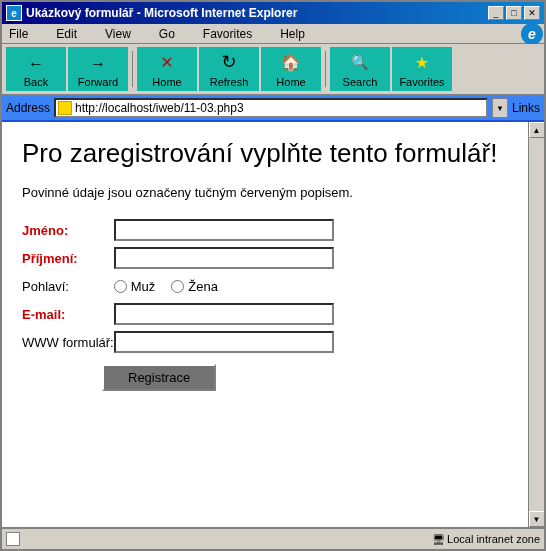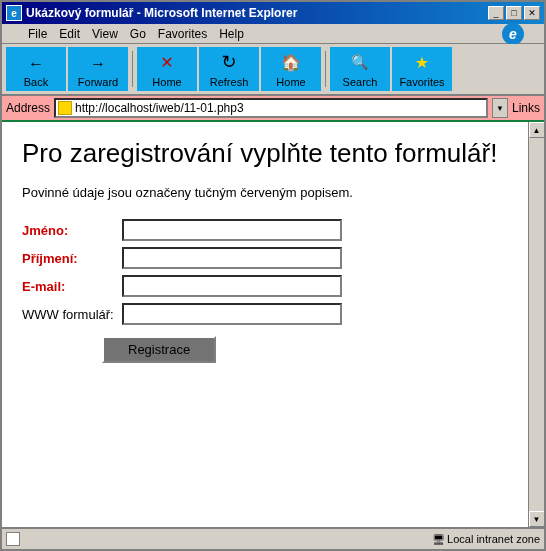--- a/index.html
+++ b/index.html
@@ -72,23 +72,23 @@
       justify-content: center;
       cursor: pointer;
       color: black;
     }
 
     
     .menu-bar {
       background: #d4d0c8;
       display: flex;
       align-items: center;
-      padding: 2px 20px;
+      padding: 2px 1px;
       height: 20px;
-      gap: 0;
+      gap: 16px;
       flex-shrink: 0;
       border-bottom: 1px solid #808080;
     }
 
     .menu-item {
       font-size: 12px;
       padding: 1px 6px;
       cursor: pointer;
       color: black;
     }
@@ -105,21 +105,21 @@
       border-bottom: 2px solid #808080;
     }
 
     .toolbar-btn {
       display: flex;
       flex-direction: column;
       align-items: center;
       justify-content: center;
       width: 60px;
       height: 44px;
-      background: #0ea5e9;
+      background: #14b8a6;
       border: 1px solid transparent;
       cursor: pointer;
       font-size: 11px;
       gap: 2px;
     }
 
     .toolbar-btn .icon-area {
       width: 28px;
       height: 24px;
       display: flex;
@@ -134,22 +134,22 @@
       margin: 0 2px;
     }
 
     
     .address-bar {
       display: flex;
       align-items: center;
       padding: 2px 4px;
       height: 26px;
       gap: 4px;
-      background: #fca5a5;
-      border-bottom: 2px solid #15803d;
+      background: #3b82f6;
+      border-bottom: 2px solid #1d4ed8;
       flex-shrink: 0;
     }
 
     .address-label {
       font-size: 12px;
       color: black;
     }
 
     .address-input-wrap {
       display: flex;
@@ -299,21 +299,21 @@
       margin-left: 0;
     }
 
     .form-table tr {
       height: 28px;
     }
 
     .form-label {
       font-size: 13px;
       color: black;
-      padding-right: 8px;
+      padding-right: 0;
       white-space: nowrap;
       vertical-align: middle;
     }
 
     .form-label.required {
       color: #cc0000;
       font-weight: bold;
     }
 
     .form-input {
@@ -453,21 +453,21 @@
           <span class="icon-favorites"></span>
         </div>
       <span>Favorites</span>
     </div>
   </div>
 
   <div class="address-bar">
     <span class="address-label">Address</span>
     <div class="address-input-wrap">
       <div class="address-icon"></div>
-      <span class="address-text">http://localhost/iweb/11-01.php3</span>
+      <span class="address-text">http://localhost/iweb/11-03.php3</span>
     </div>
     <div class="address-dropdown">▼</div>
     <span class="links-btn">Links</span>
   </div>
 
   <div class="content-area">
     <div class="page-content">
 
       <h1 class="page-heading">Pro zaregistrování vyplňte tento formulář!</h1>
 
@@ -478,20 +478,35 @@
           <tr>
             <td class="form-label required">Jméno:</td>
             <td>
               <input class="form-input" type="text" style="">
             </td>
           </tr>
           <tr>
             <td class="form-label required">Příjmení:</td>
             <td>
               <input class="form-input" type="text" style="">
+            </td>
+          </tr>
+          <tr>
+            <td class="form-label">Pohlaví:</td>
+            <td>
+              <div class="radio-group">
+                <label class="radio-option">
+                  <input type="radio" name="pohlavi" value="muz" style="">
+                  <span>Muž</span>
+                </label>
+                <label class="radio-option">
+                  <input type="radio" name="pohlavi" value="zena" style="">
+                  <span>Žena</span>
+                </label>
+              </div>
             </td>
           </tr>
           <tr>
             <td class="form-label required">E-mail:</td>
             <td>
               <input class="form-input" type="text" style="">
             </td>
           </tr>
           <tr>
             <td class="form-label">WWW formulář:</td>

